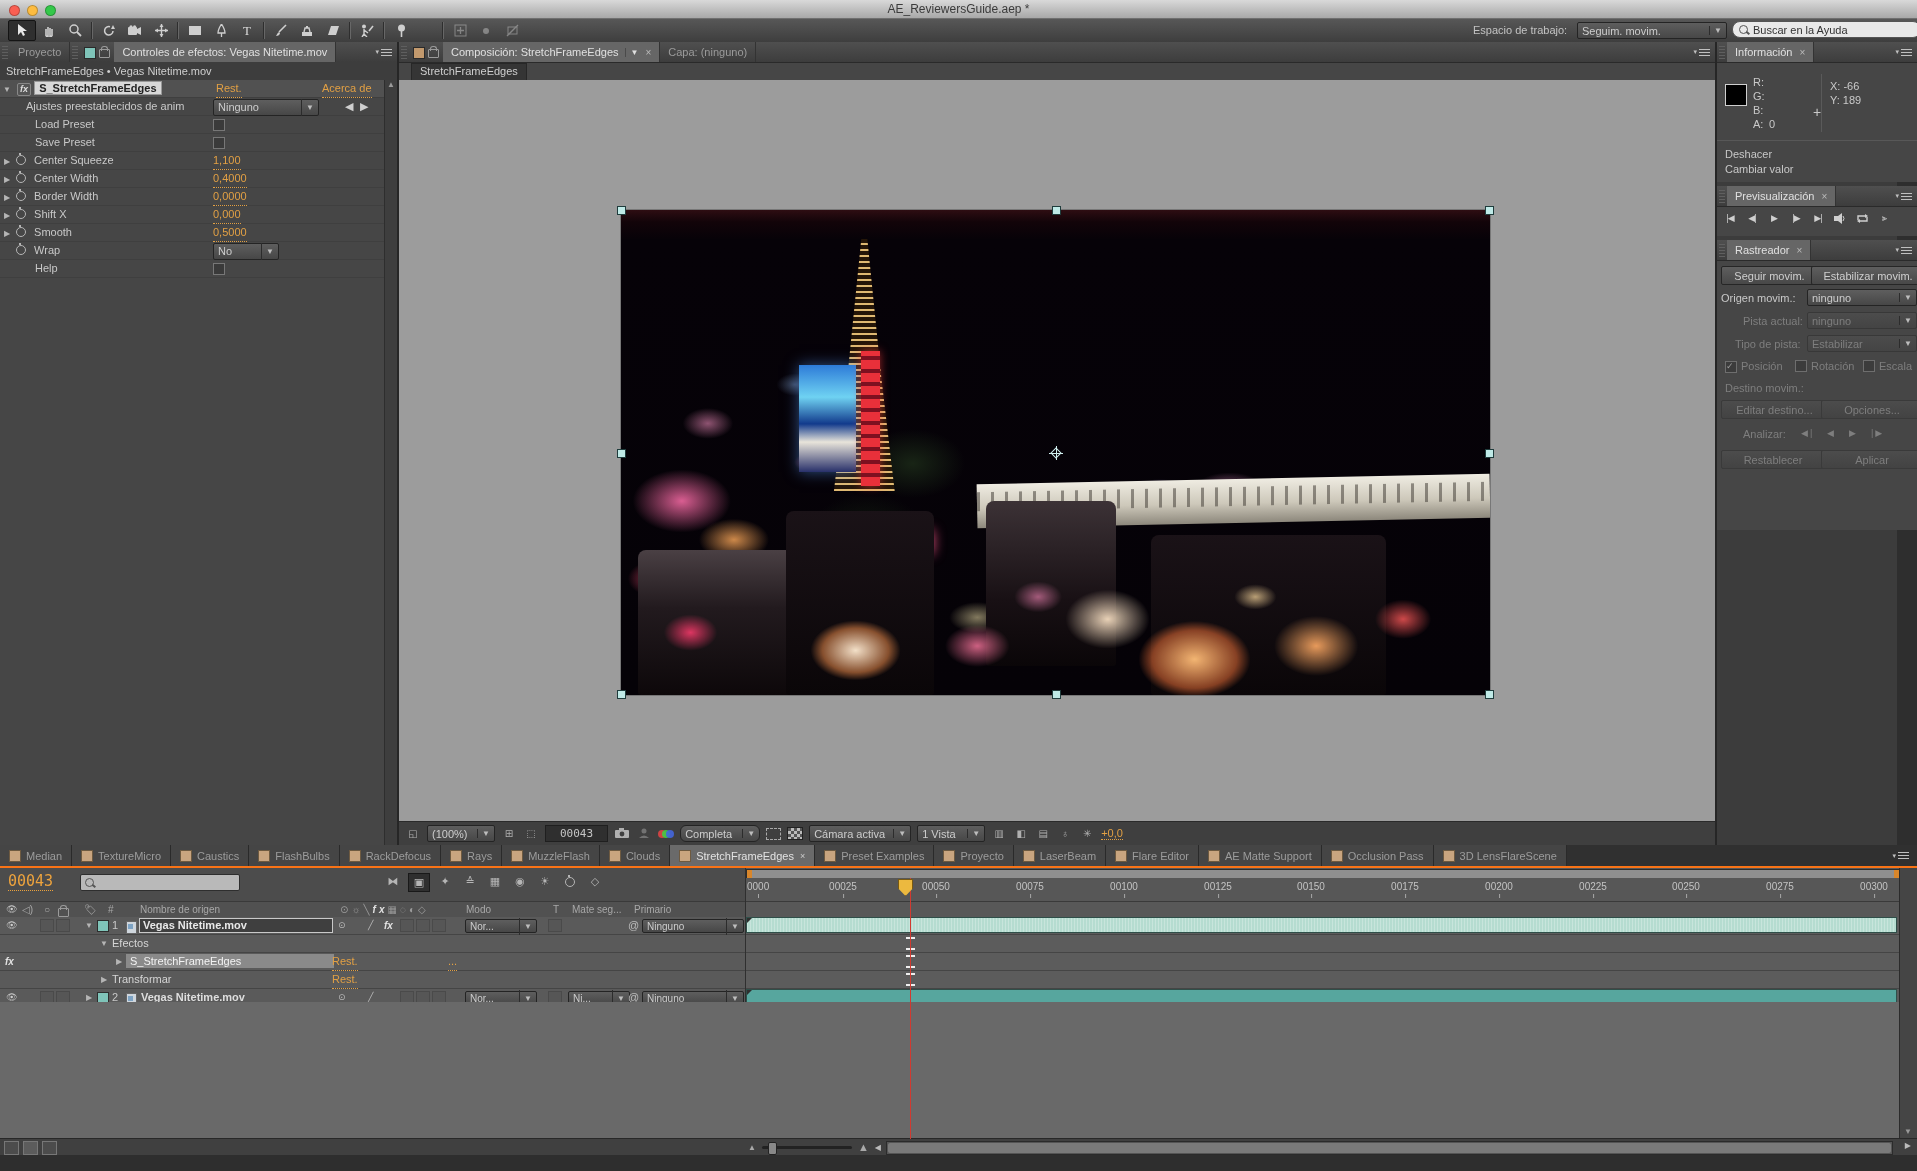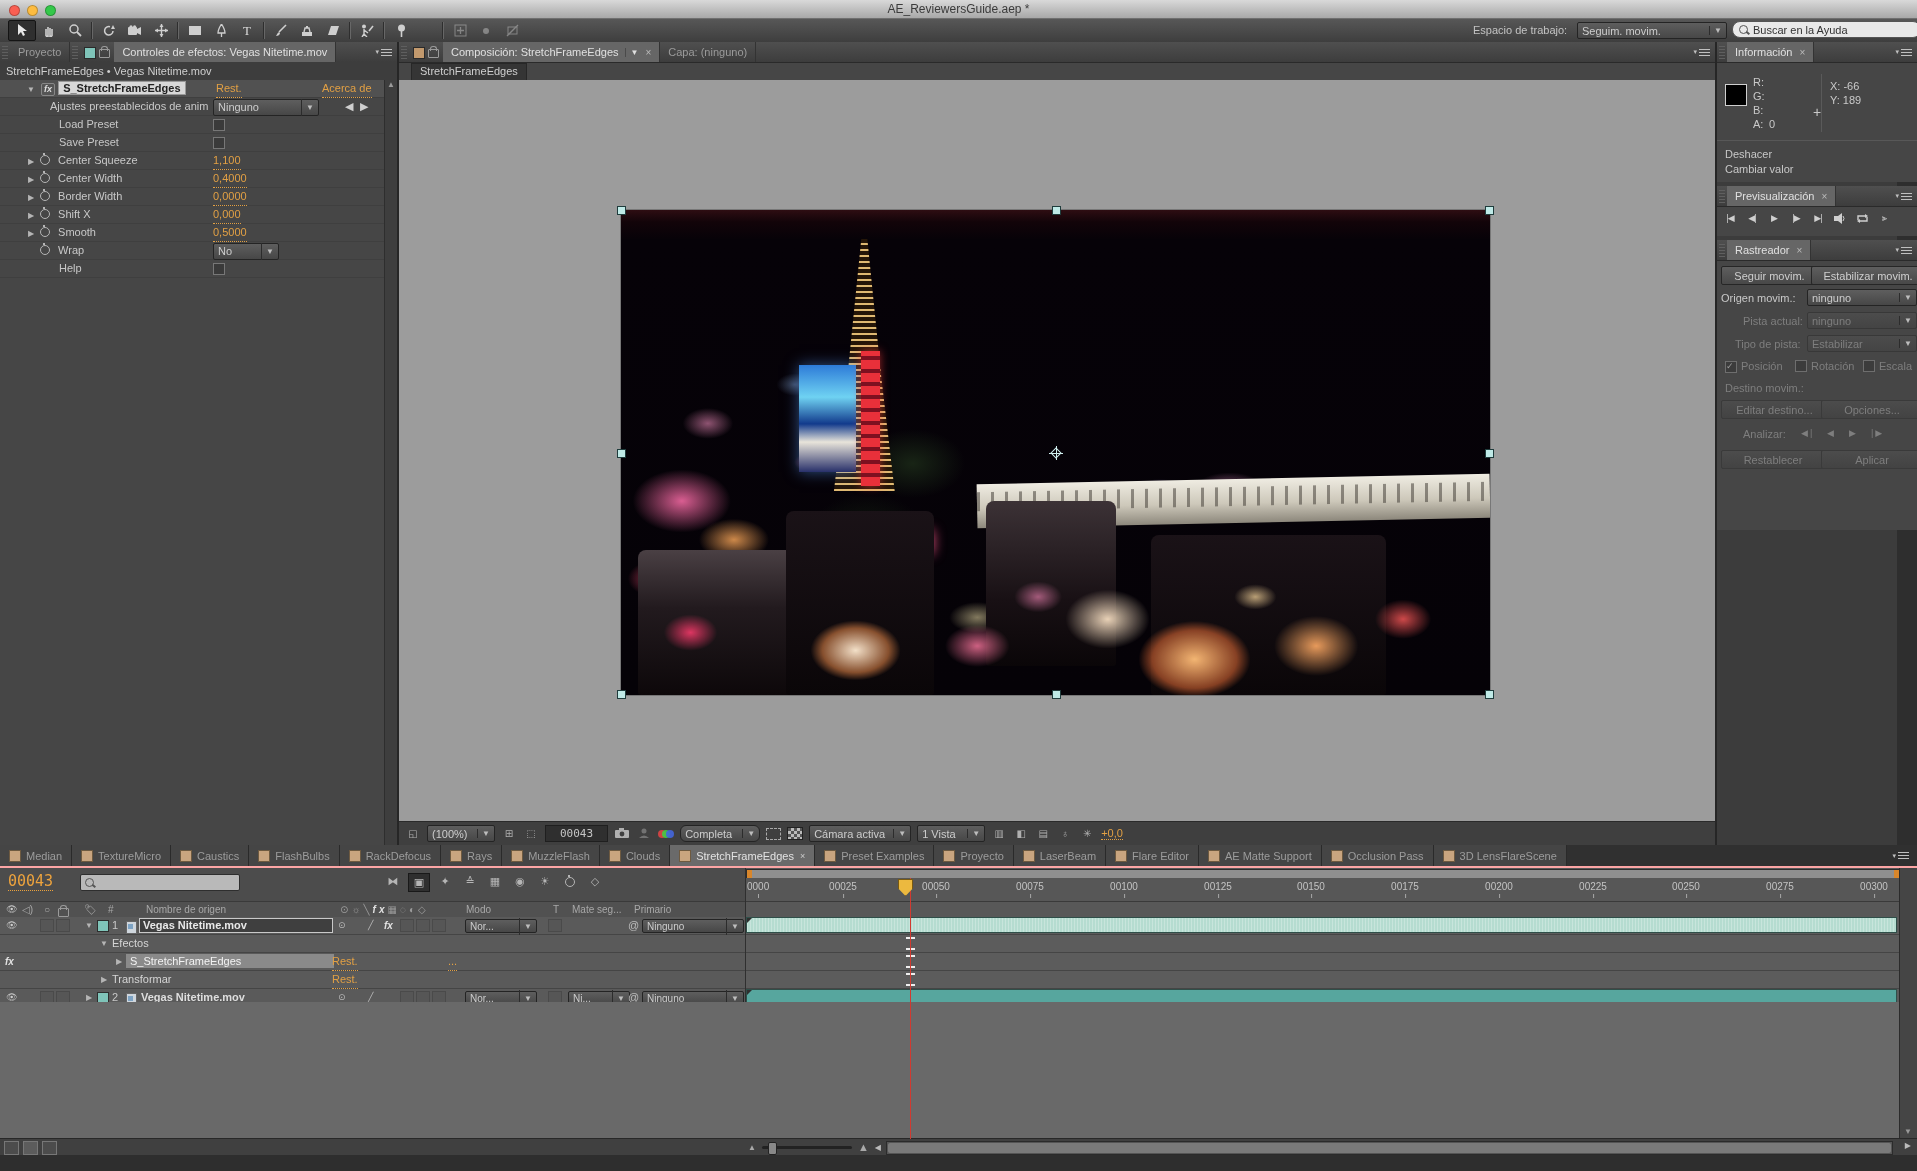--- a/index.html
+++ b/index.html
@@ -42,21 +42,21 @@
   .locki{width:9px;height:7px;border:1px solid #9a9a9a;border-radius:1px;position:relative;margin:7px 4px 0 1px;}
   .locki::before{content:"";position:absolute;left:1px;top:-4px;width:5px;height:4px;border:1px solid #9a9a9a;border-bottom:none;border-radius:3px 3px 0 0;}
   .pmenu{margin-left:auto;margin-right:5px;align-self:center;display:flex;align-items:center;color:#c0c0c0;}
   .pmenu .lines{width:11px;height:7px;background:repeating-linear-gradient(0deg,#c0c0c0 0 1px,transparent 1px 3px);margin-left:2px;}
   .pmenu .tri{font-size:7px;}
   
   .ec{position:absolute;left:0;top:42px;width:397px;height:803px;background:#464646;}
   .ec-crumb{position:absolute;left:0;top:20px;right:0;height:18px;background:#3d3d3d;border-bottom:1px solid #2e2e2e;
             line-height:18px;padding-left:6px;color:#cfcfcf;}
   .ec-body{position:absolute;left:0;top:38px;right:12px;bottom:0;}
-  .ec-row{position:relative;height:17px;line-height:17px;border-bottom:1px solid #3f3f3f;white-space:nowrap;padding-left:24px;}
+  .ec-row{position:relative;height:17px;line-height:17px;border-bottom:1px solid #3f3f3f;white-space:nowrap;}
   .ec-hdr{background:#515151;}
   .twirl{display:inline-block;width:14px;text-align:center;color:#b5b5b5;font-size:8px;}
   .fxbadge{display:inline-block;font-style:italic;font-weight:bold;color:#ddd;border:1px solid #888;
            border-radius:2px;padding:0 2px;font-size:9px;line-height:11px;background:#555;}
   .ec-name{background:#d8d8d8;color:#222;font-weight:bold;padding:0 4px;border:1px solid #999;}
   .olink{color:#e2a044;border-bottom:1px dotted #e2a044;}
   .oval{color:#e2a044;border-bottom:1px dotted #e2a044;}
   .ec-label{color:#c8c8c8;}
   .stopw{display:inline-block;width:8px;height:8px;border:1px solid #b5b5b5;border-radius:50%;position:relative;
          vertical-align:-1px;margin:0 5px 0 2px;}
@@ -152,21 +152,21 @@
   .trk-body{position:absolute;top:20px;left:0;right:0;bottom:0;}
   .btn{display:inline-flex;align-items:center;justify-content:center;height:17px;border:1px solid #262626;border-radius:2px;
        background:linear-gradient(#5e5e5e,#484848);color:#cfcfcf;padding:0 6px;}
   .btn.dis{color:#7e7e7e;border-color:#3a3a3a;background:linear-gradient(#4c4c4c,#434343);text-align:center;}
   .tlabel{color:#c9c9c9;} .tlabel.dis{color:#7e7e7e;}
   .trk-dd{width:100px;justify-content:space-between;}
   .dd.dis{color:#7e7e7e;background:linear-gradient(#4c4c4c,#444);border-color:#383838;}
   .cb{display:inline-block;width:10px;height:10px;border:1px solid #6e6e6e;background:#3c3c3c;vertical-align:-2px;margin-right:4px;}
   .cb.ck::after{content:"✓";color:#9e9e9e;font-size:9px;position:relative;top:-3px;left:0px;}
   
-  .btabs{position:absolute;left:0;top:845px;width:100%;height:21px;background:#303030;display:flex;border-bottom:2px solid #fca5a5;}
+  .btabs{position:absolute;left:0;top:845px;width:100%;height:21px;background:#303030;display:flex;border-bottom:2px solid #f97316;}
   .btab{display:flex;align-items:center;padding:0 9px;color:#9c9c9c;background:#454545;border-right:1px solid #2a2a2a;}
   .btab .fico{width:10px;height:10px;background:#c9a57f;border:1px solid #6e5a40;margin-right:5px;}
   .btab.on{background:#6a6a6a;color:#e2e2e2;}
   .btab.on .x{margin-left:6px;font-size:9px;color:#ccc;}
   .btabs .pmenu{margin-right:8px;}
   
   .tl{position:absolute;left:0;top:868px;width:100%;height:287px;background:#4c4c4c;}
   .tl-tc{position:absolute;left:8px;top:4px;color:#eda33d;font-size:15px;font-family:"DejaVu Sans Mono",monospace;
          border-bottom:1px dotted #eda33d;}
   .tl-search{position:absolute;left:80px;top:6px;width:150px;height:15px;background:#b9b9b9;border:1px solid #2e2e2e;
@@ -750,21 +750,21 @@
 
     <div class="colhdr">
       <span style="left:6px;" class="eye">👁</span>
       <span style="left:22px;">◁)</span>
       <span style="left:44px;">○</span>
       <span style="left:58px;">
           <span class="locki" style="margin:2px 0 0 0;"></span>
         </span>
       <span style="left:84px;">🏷</span>
       <span style="left:108px;">#</span>
-      <span style="left:146px;">Nombre de origen</span>
+      <span style="left:140px;">Nombre de origen</span>
       <span style="left:340px;letter-spacing:3px;color:#9a9a9a;">⊙☼╲<i class="fxit">fx</i>▦◌◐◇</span>
       <span style="left:466px;">Modo</span>
       <span style="left:553px;">T</span>
       <span style="left:572px;">Mate seg...</span>
       <span style="left:634px;">Primario</span>
     </div>
 
     <div class="tl-rows">
       <div class="trow">
         <span class="cell eye" style="left:6px;">👁</span>

